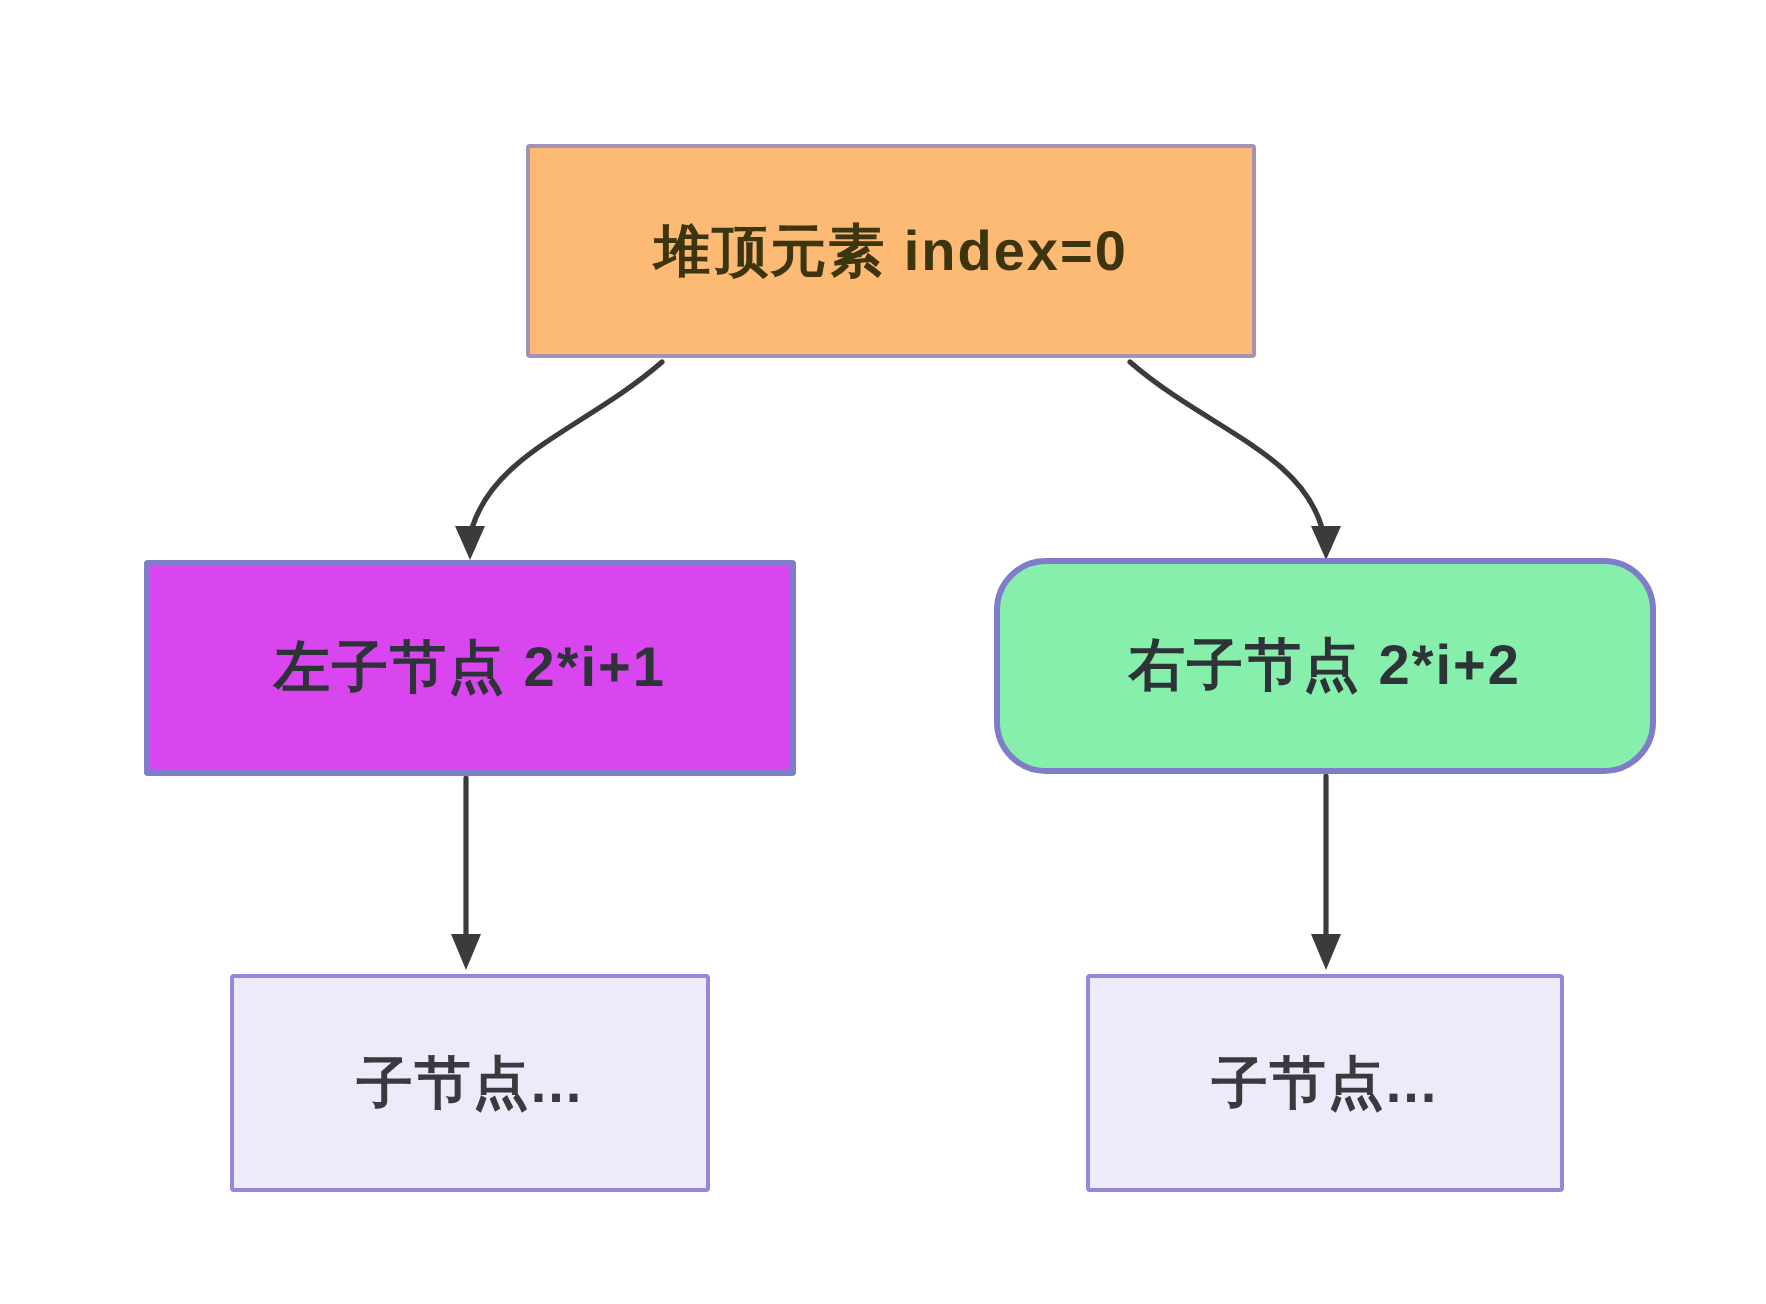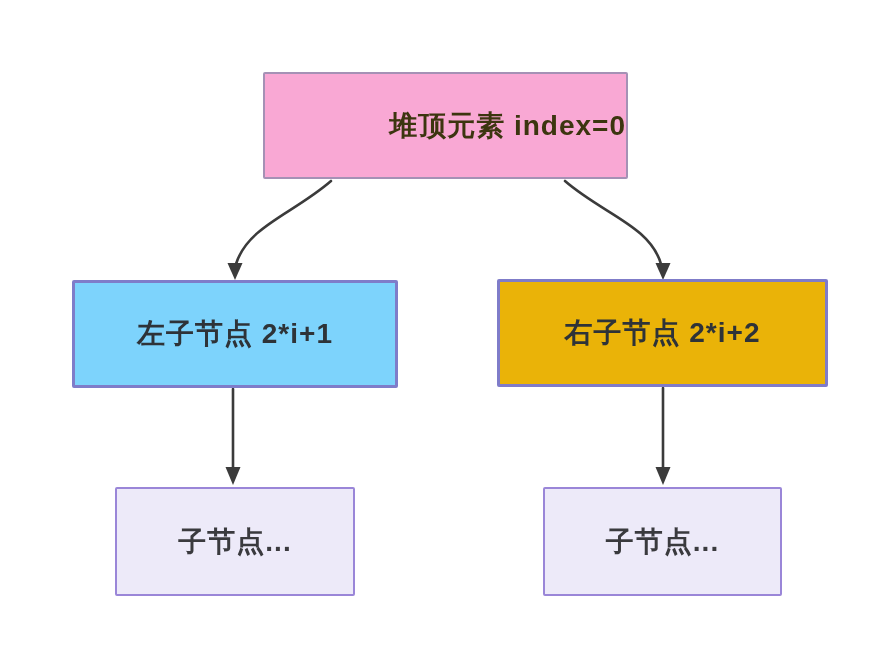--- a/index.html
+++ b/index.html
@@ -105,29 +105,29 @@
     <path d="M 331 181 C 293 214 248 226 236 264" style="stroke: rgb(59, 59, 59);"></path>
     <polygon points="227.5,263 242.5,263 235,280" style="fill: rgb(59, 59, 59);"></polygon>
     <path d="M 565 181 C 603 214 650 226 661 264" style="stroke: rgb(59, 59, 59);"></path>
     <polygon points="655.5,263 670.5,263 663,280" style="fill: rgb(59, 59, 59);"></polygon>
     <path d="M 233 389 L 233 468" style="stroke: rgb(59, 59, 59);"></path>
     <polygon points="225.5,467 240.5,467 233,485" style="fill: rgb(59, 59, 59);"></polygon>
     <path d="M 663 388 L 663 468" style="stroke: rgb(59, 59, 59);"></path>
     <polygon points="655.5,467 670.5,467 663,485" style="fill: rgb(59, 59, 59);"></polygon>
   </svg>
 
-  <div class="node node-root" style="background: #f9a8d4; border-color: rgb(165, 145, 181); justify-content: flex-end;">
+  <div class="node node-root" style="background: #fdba74; border-color: rgb(165, 145, 181);">
     <span>堆顶元素 index=0</span>
   </div>
 
-  <div class="node node-left" style="background: #7dd3fc; border-color: rgb(127, 124, 201);">
+  <div class="node node-left" style="background: #d946ef; border-color: rgb(127, 124, 201);">
     <span>左子节点 2*i+1</span>
   </div>
 
-  <div class="node node-right" style="background: #eab308; border-color: rgb(127, 124, 201);">
+  <div class="node node-right" style="background: #86efac; border-color: rgb(127, 124, 201); border-radius: 26px;">
     <span>右子节点 2*i+2</span>
   </div>
 
   <div class="node node-leaf-left" style="background: rgb(237, 234, 249); border-color: rgb(154, 134, 216);">
     <span>子节点...</span>
   </div>
 
   <div class="node node-leaf-right" style="background: rgb(237, 234, 249); border-color: rgb(154, 134, 216);">
     <span>子节点...</span>
   </div>

